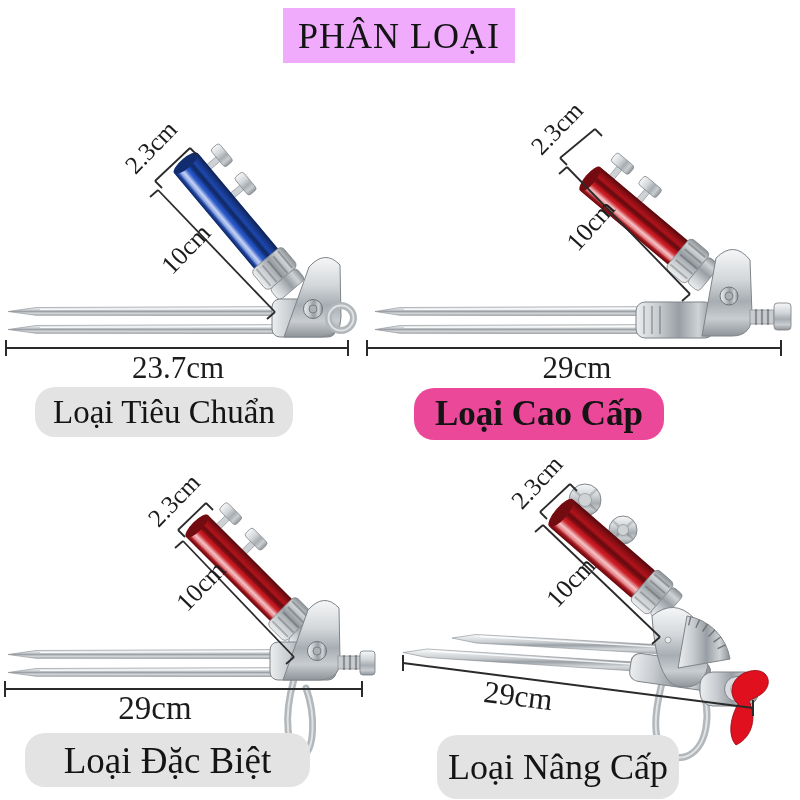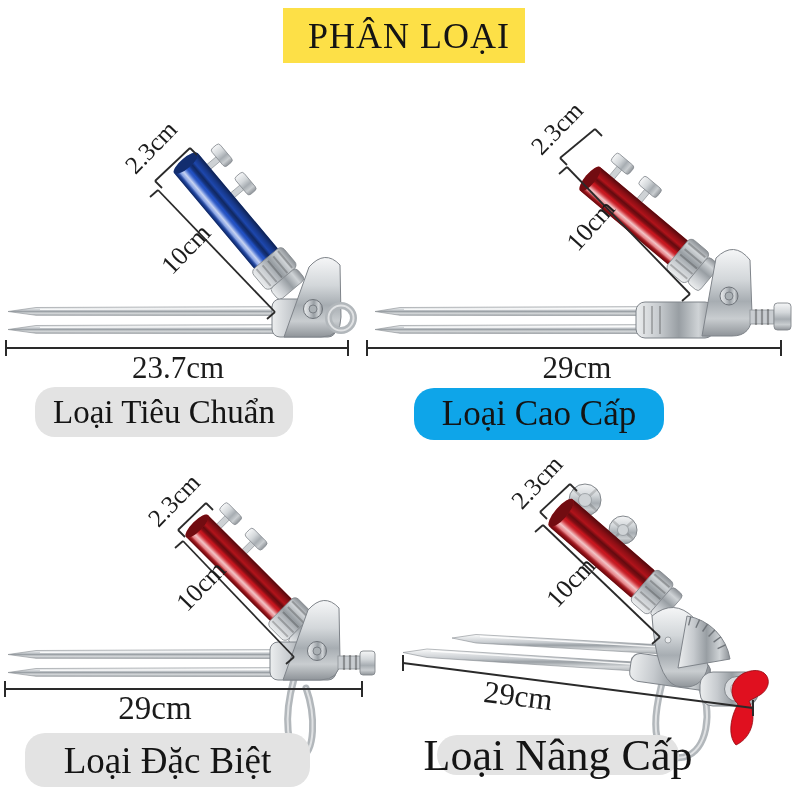--- a/index.html
+++ b/index.html
@@ -15,21 +15,21 @@
     font-size:36px;color:#141414;letter-spacing:1px;
   }
   .plabel{
     position:absolute;border-radius:20px;
     display:flex;align-items:center;justify-content:center;
     color:#141414;white-space:nowrap;
   }
   #label-standard{left:35px;top:387px;width:258px;height:50px;font-size:33px;}
   #label-premium {left:414px;top:388px;width:250px;height:52px;font-size:35px;}
   #label-special {left:25px;top:733px;width:285px;height:54px;font-size:37px;}
-  #label-upgraded{left:437px;top:735px;width:242px;height:40px;font-size:44px;}
+  #label-upgraded{left:437px;top:735px;width:242px;height:64px;font-size:36px;}
   svg text{font-family:"Liberation Serif","DejaVu Serif",serif;fill:#1c1c1c;}
 </style>
 </head>
 <body>
 
 <svg class="stage" viewBox="0 0 800 800" aria-hidden="true">
   <defs>
     <linearGradient id="tubeShade" x1="0" y1="0" x2="1" y2="0">
       <stop offset="0" stop-color="rgba(0,0,0,0.55)"></stop>
       <stop offset="0.08" stop-color="rgba(0,0,0,0.25)"></stop>
@@ -307,18 +307,18 @@
     <text transform="translate(577,588) rotate(-47)" text-anchor="middle" font-size="26">10cm</text>
     <g stroke="#2a2a2a" stroke-width="2">
       <line x1="403" y1="663" x2="753" y2="708"></line>
       <line x1="403" y1="655" x2="403" y2="671"></line>
       <line x1="753" y1="700" x2="753" y2="716"></line>
     </g>
     <text transform="translate(517,706) rotate(7)" text-anchor="middle" font-size="31">29cm</text>
   </g>
 </svg>
 
-<div class="header" style="background: #fde047; padding-left: 10px;">PHÂN LOẠI</div>
+<div class="header" style="background: #f0abfc;">PHÂN LOẠI</div>
 
 <div class="plabel" id="label-standard" style="background: rgb(227, 227, 227);">Loại Tiêu Chuẩn</div>
-<div class="plabel" id="label-premium" style="background: #0ea5e9;">Loại Cao Cấp</div>
+<div class="plabel" id="label-premium" style="background: #ec4899; font-weight: bold;">Loại Cao Cấp</div>
 <div class="plabel" id="label-special" style="background: rgb(227, 227, 227);">Loại Đặc Biệt</div>
 <div class="plabel" id="label-upgraded" style="background: rgb(227, 227, 227);">Loại Nâng Cấp</div>
 
 </body></html>

